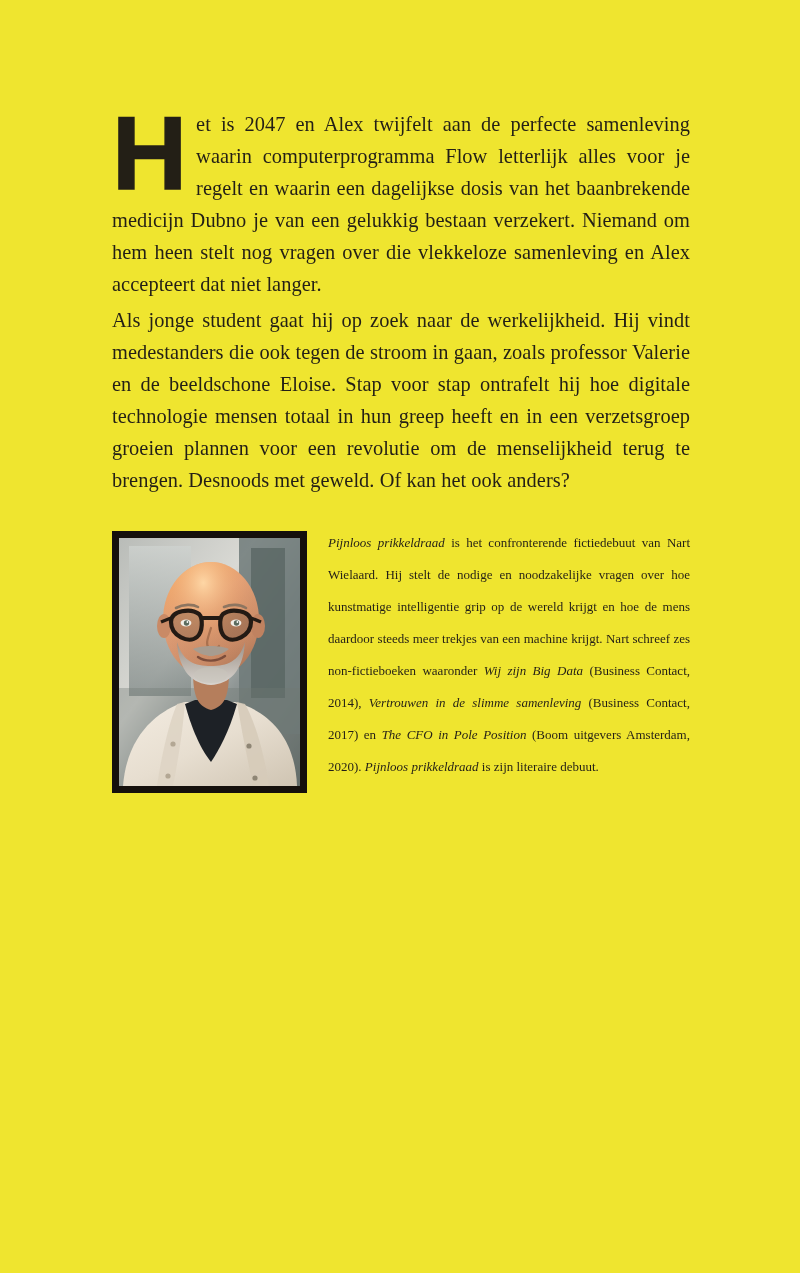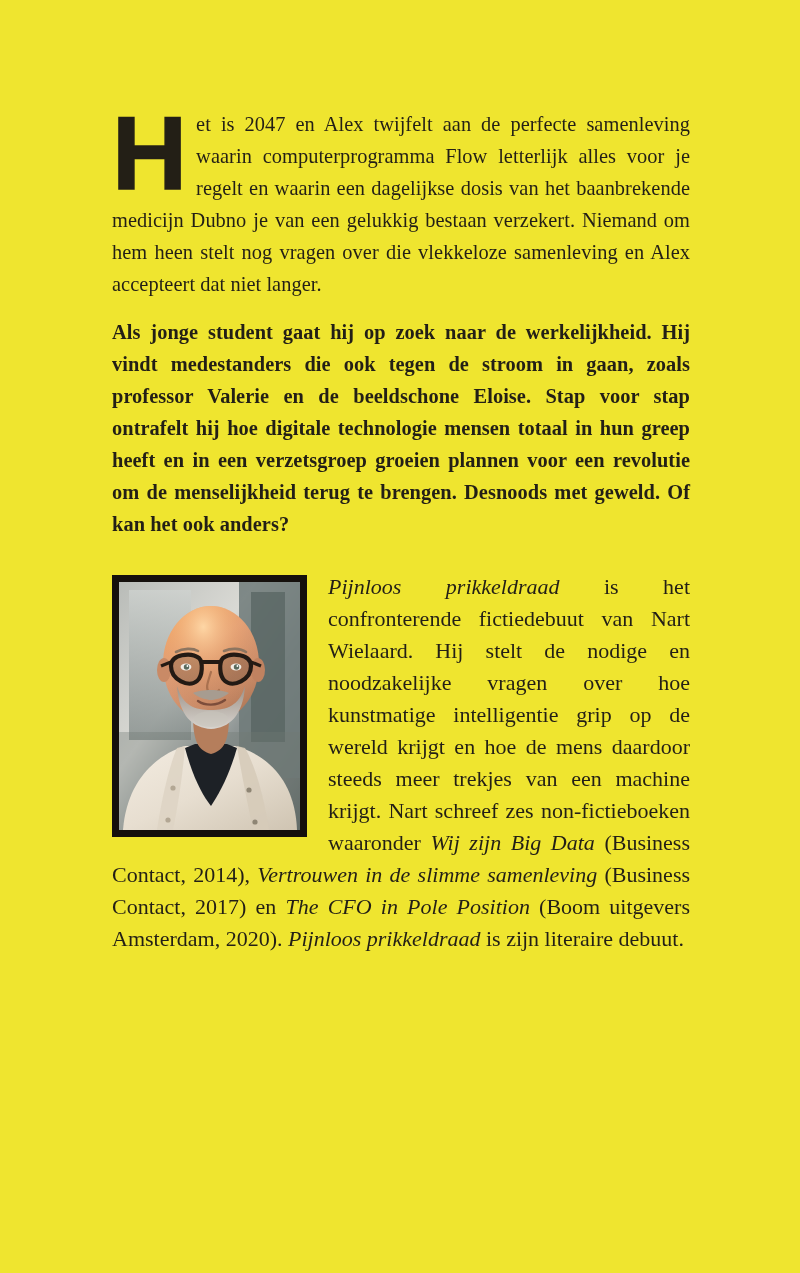--- a/index.html
+++ b/index.html
@@ -36,42 +36,41 @@
     font-size: 20.4px;
     line-height: 32px;
     text-align: justify;
     text-justify: inter-word;
     margin: 0;
     hyphens: manual;
     letter-spacing: 0.05px;
   }
 
   .blurb + .blurb {
-    margin-top: 16px;
-    font-weight: bold;
+    margin-top: 4px;
   }
 
   
   .dropcap {
     float: left;
     font-family: "Liberation Sans", "DejaVu Sans", sans-serif;
     font-weight: 700;
     font-size: 104px;
     line-height: 0.80;
     margin: 4px 11px 0 0;
     padding: 0;
     color: #231f16;
     -webkit-text-stroke: 1.5px #231f16;
     letter-spacing: -2px;
   }
 
   
   .author-block {
     margin-top: 31px;
-    font-size: 22px;
+    font-size: 13px;
     line-height: 32px;
     text-align: justify;
     text-justify: inter-word;
   }
 
   .author-photo {
     float: left;
     width: 181px;
     height: 248px;
     margin: 4px 21px 2px 0;

